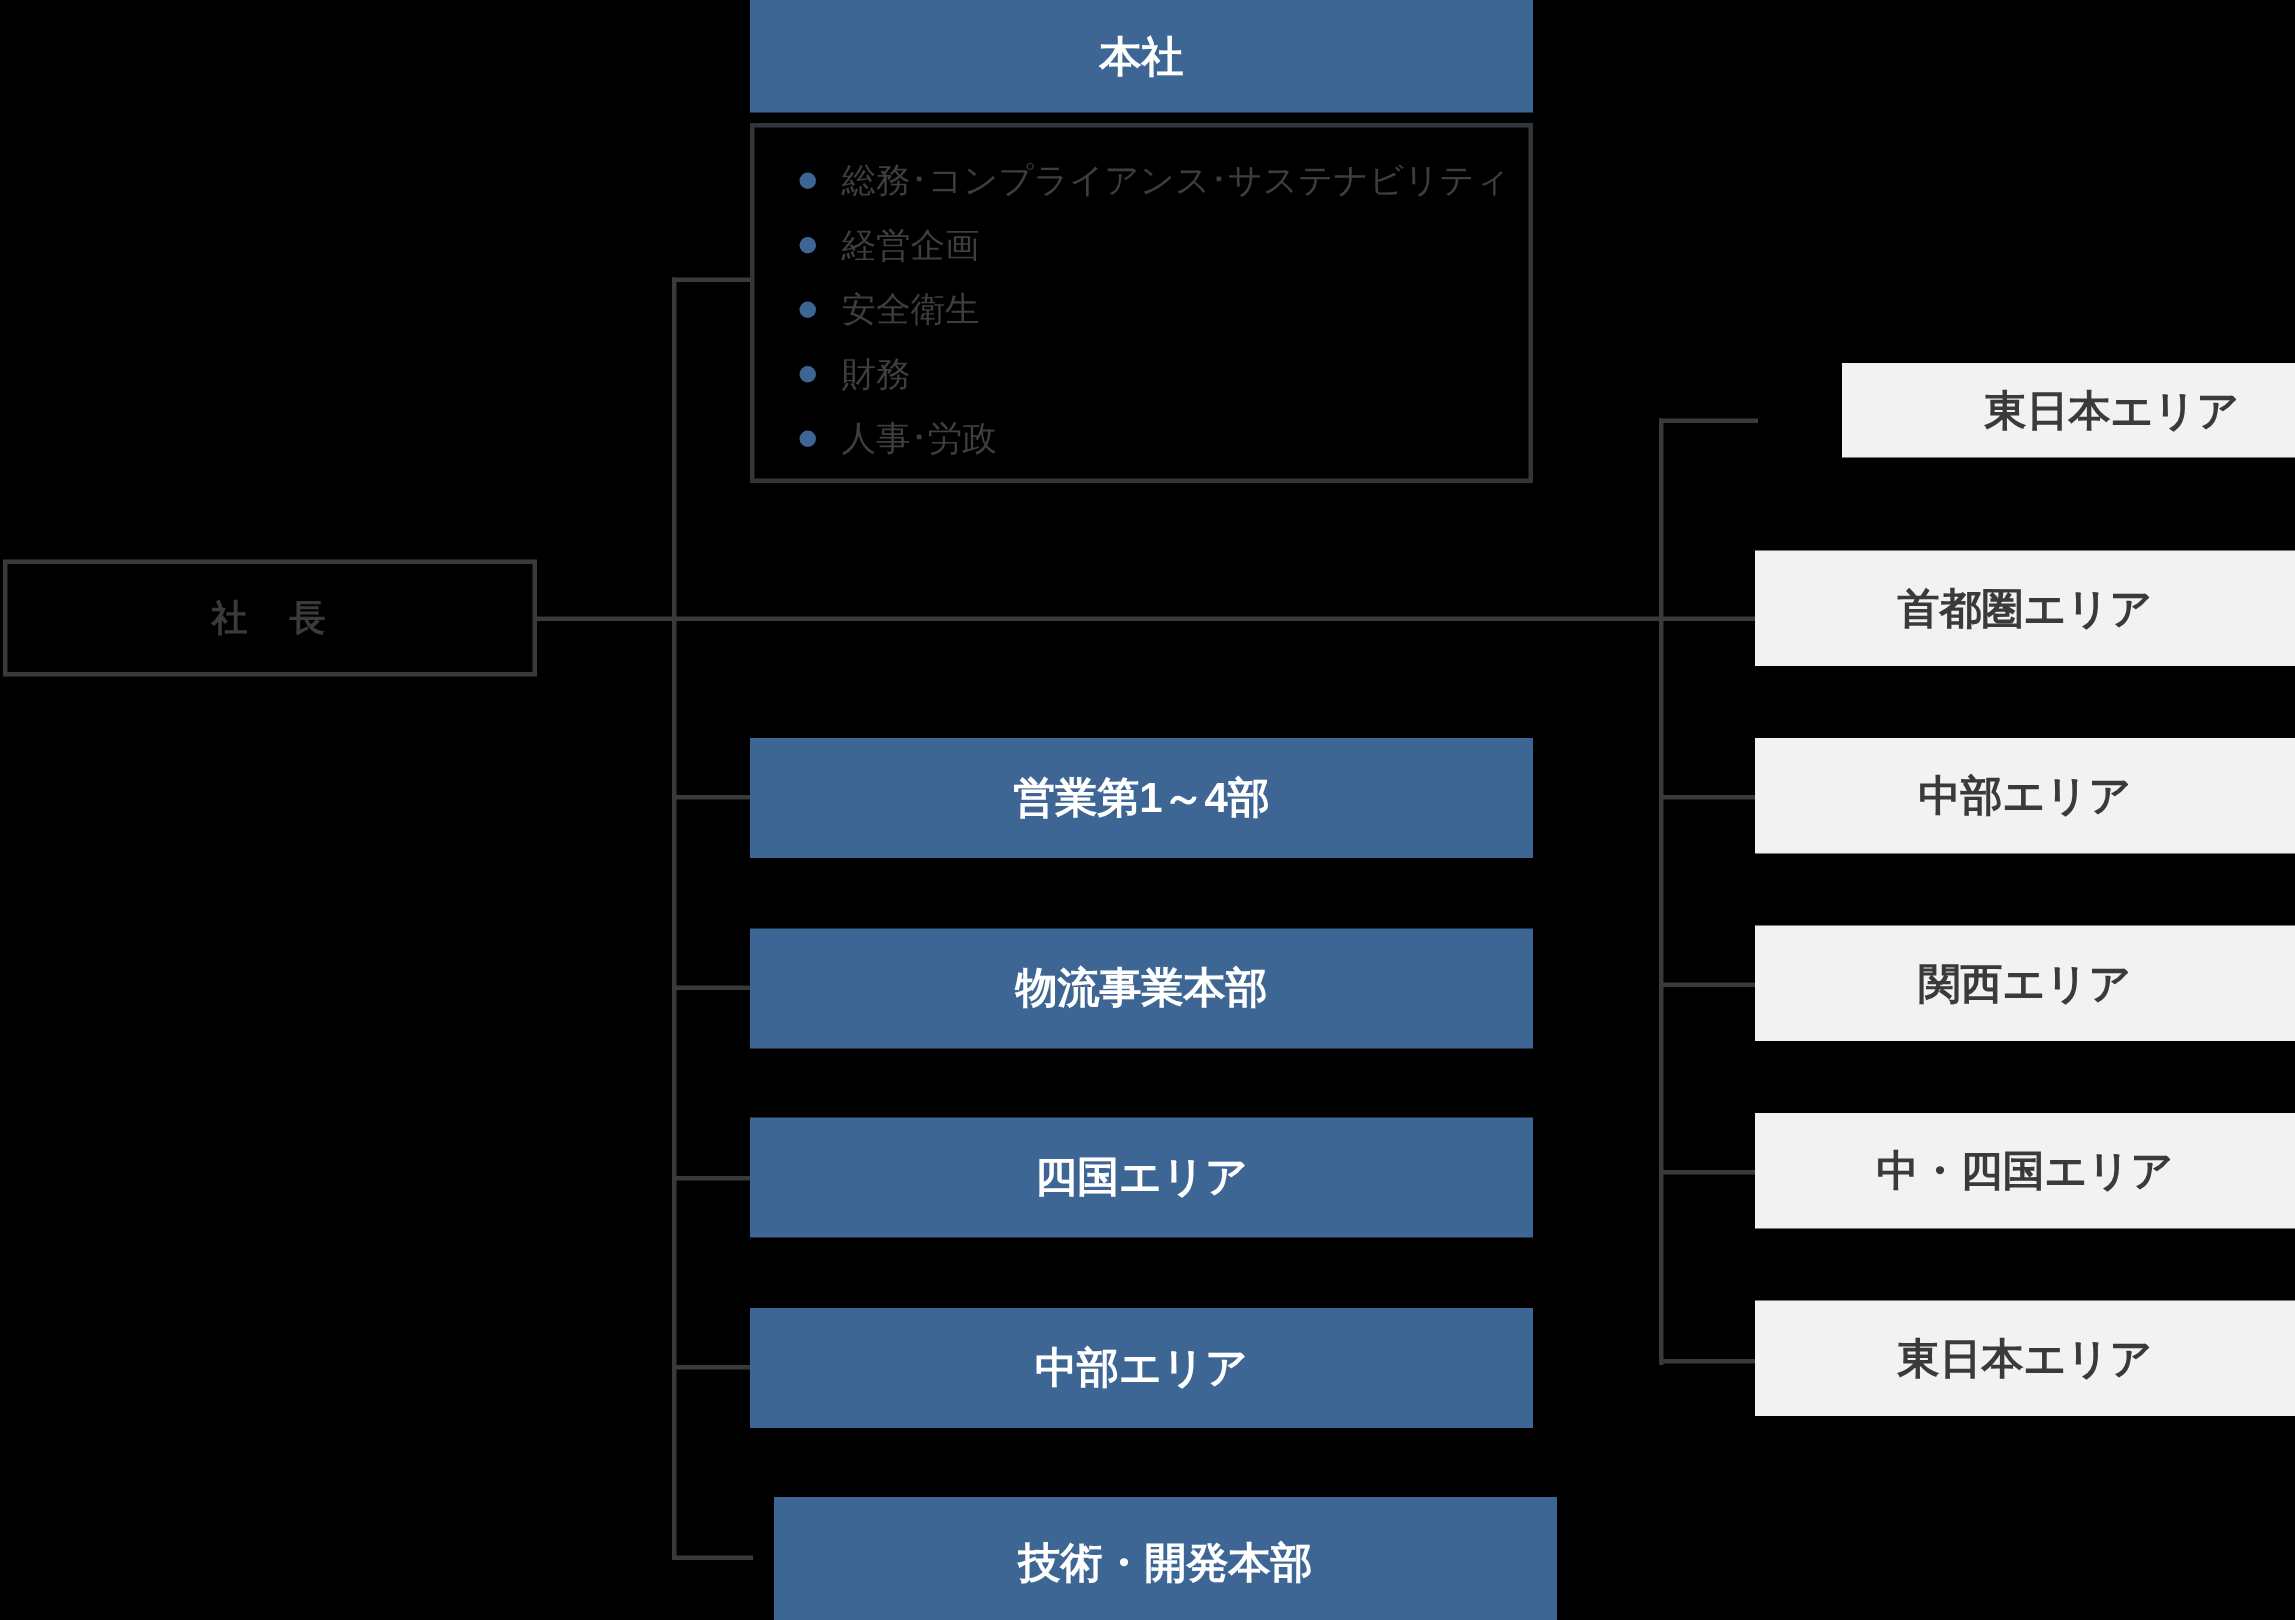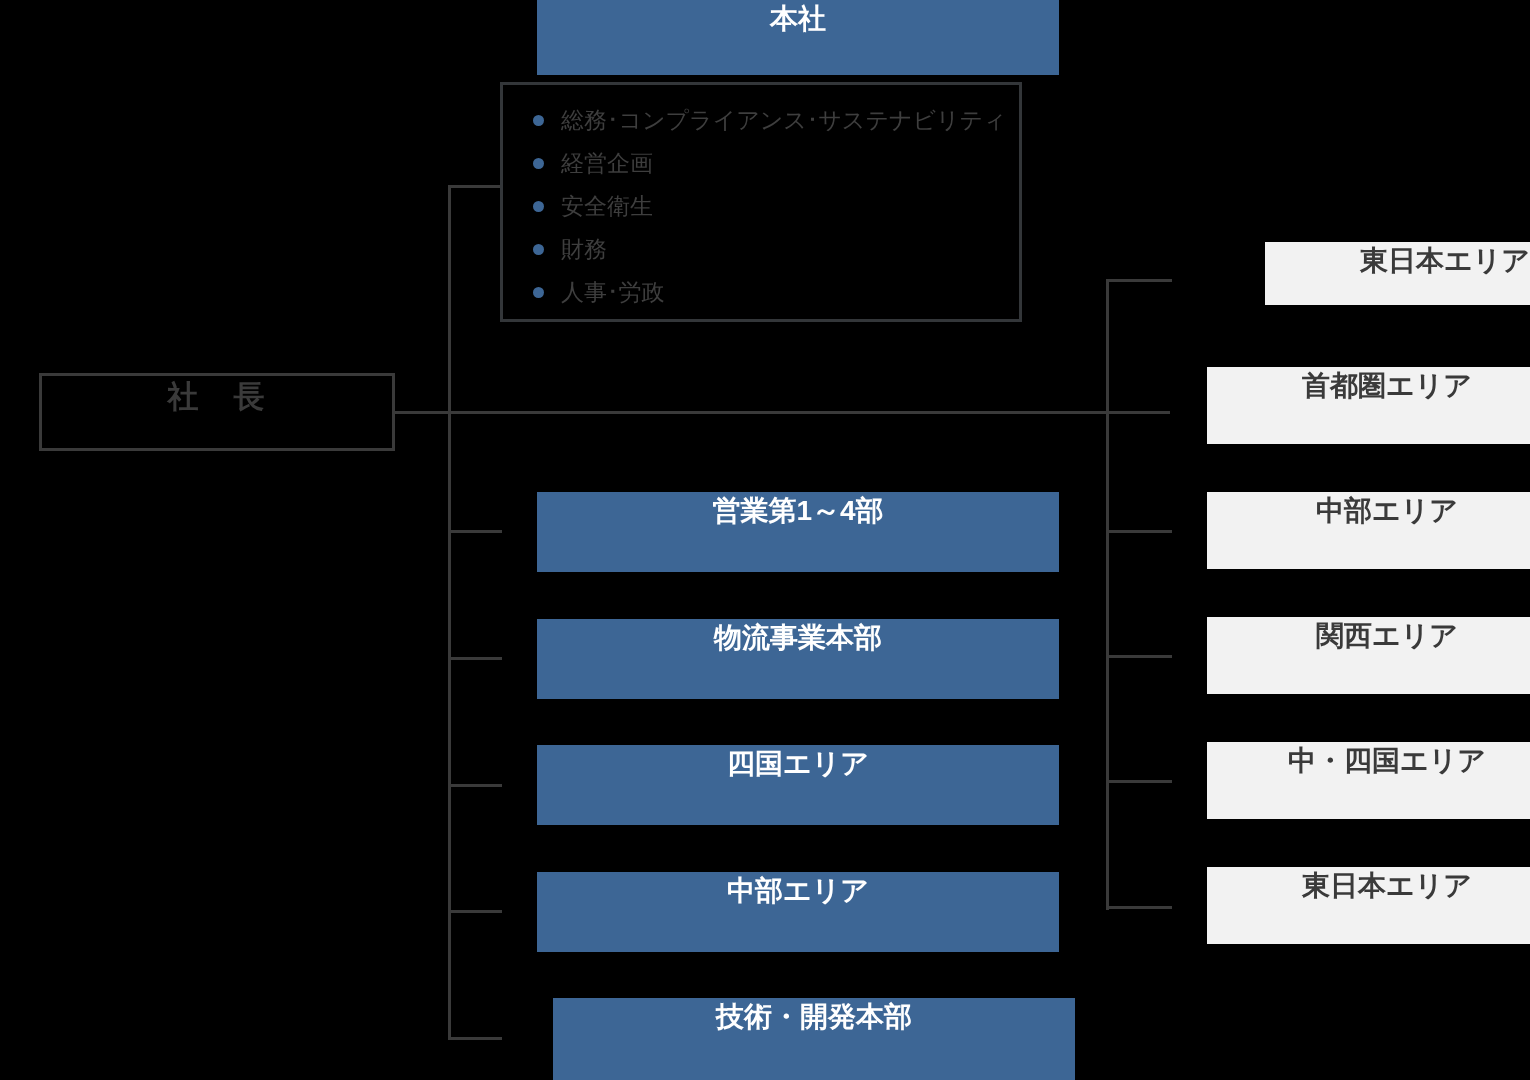--- a/index.html
+++ b/index.html
@@ -2,28 +2,28 @@
 <html><head>
 <meta charset="utf-8">
 <style>
   html,body{margin:0;padding:0;background:#000;}
   .canvas{
     position:relative;width:1530px;height:1080px;background:#000;overflow:hidden;
     font-family:"Liberation Sans","DejaVu Sans",sans-serif;
   }
   .line{position:absolute;background:#3a3a3a;}
   .box{
-    position:absolute;display:flex;align-items:flex-start;justify-content:center;
-    font-weight:bold;font-size:28px;box-sizing:border-box;text-align:center;margin-left:37px;
+    position:absolute;display:flex;align-items:center;justify-content:center;
+    font-weight:bold;font-size:28px;box-sizing:border-box;text-align:center;
   }
   .blue{background:#3d6695;color:#ffffff;}
   .gray{background:#f2f2f2;color:#3a3a3a;}
   .president{
     border:3px solid #3a3a3a;background:#000;color:#3a3a3a;
-    font-size:31px;letter-spacing:2px;
+    font-size:24px;letter-spacing:2px;
   }
   .deptbox{
     position:absolute;border:3px solid #333639;background:#000;box-sizing:border-box;
     padding:14px 10px 0 30px;
     font-family:Liberation Mono, monospace;
   }
   .dept-item{
     display:flex;align-items:center;height:43px;
     color:#3e3e3e;font-size:23px;white-space:nowrap;
   }

